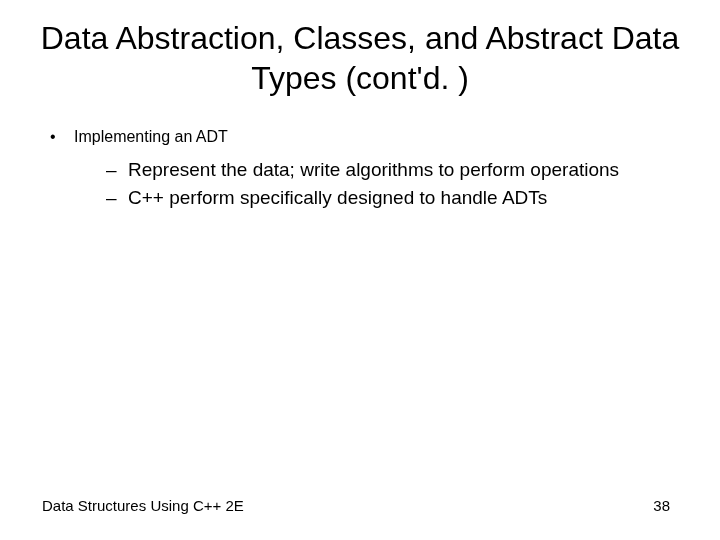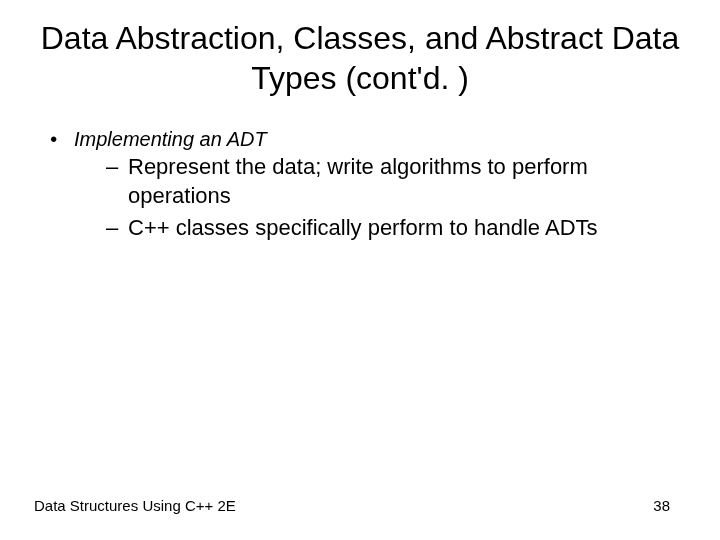--- a/index.html
+++ b/index.html
@@ -27,70 +27,70 @@
       font-weight: normal;
       text-align: center;
       line-height: 1.25;
       margin-bottom: 28px;
       padding: 0 10px;
     }
     .content {
       padding-left: 20px;
     }
     .bullet-l1 {
-      font-size: 20px;
+      font-size: 16px;
       line-height: 1.35;
       padding-left: 24px;
       position: relative;
-      font-style: italic;
+      margin-bottom: 10px;
     }
     .bullet-l1::before {
       content: "•";
       position: absolute;
       left: 0;
       top: 0;
     }
     .sublist {
       padding-left: 56px;
     }
     .bullet-l2 {
-      font-size: 22px;
+      font-size: 19px;
       line-height: 1.3;
       padding-left: 22px;
       position: relative;
       margin-bottom: 4px;
     }
     .bullet-l2::before {
       content: "–";
       position: absolute;
       left: 0;
       top: 0;
     }
     .footer {
       position: absolute;
       bottom: 26px;
-      left: 34px;
+      left: 42px;
       right: 50px;
       display: flex;
       justify-content: space-between;
       align-items: center;
       font-size: 15px;
     }
   </style>
 </head>
 <body>
 
 <div class="slide">
   <h1 class="title">Data Abstraction, Classes, and Abstract Data Types (cont'd. )</h1>
 
   <div class="content">
     <div class="bullet-l1">Implementing an ADT</div>
     <div class="sublist">
       <div class="bullet-l2">Represent the data; write algorithms to perform operations</div>
-      <div class="bullet-l2">C++ classes specifically perform to handle ADTs</div>
+      <div class="bullet-l2">C++ perform specifically designed to handle ADTs</div>
     </div>
   </div>
 
   <div class="footer">
     <span>Data Structures Using C++ 2E</span>
     <span>38</span>
   </div>
 </div>
 
 </body></html>

